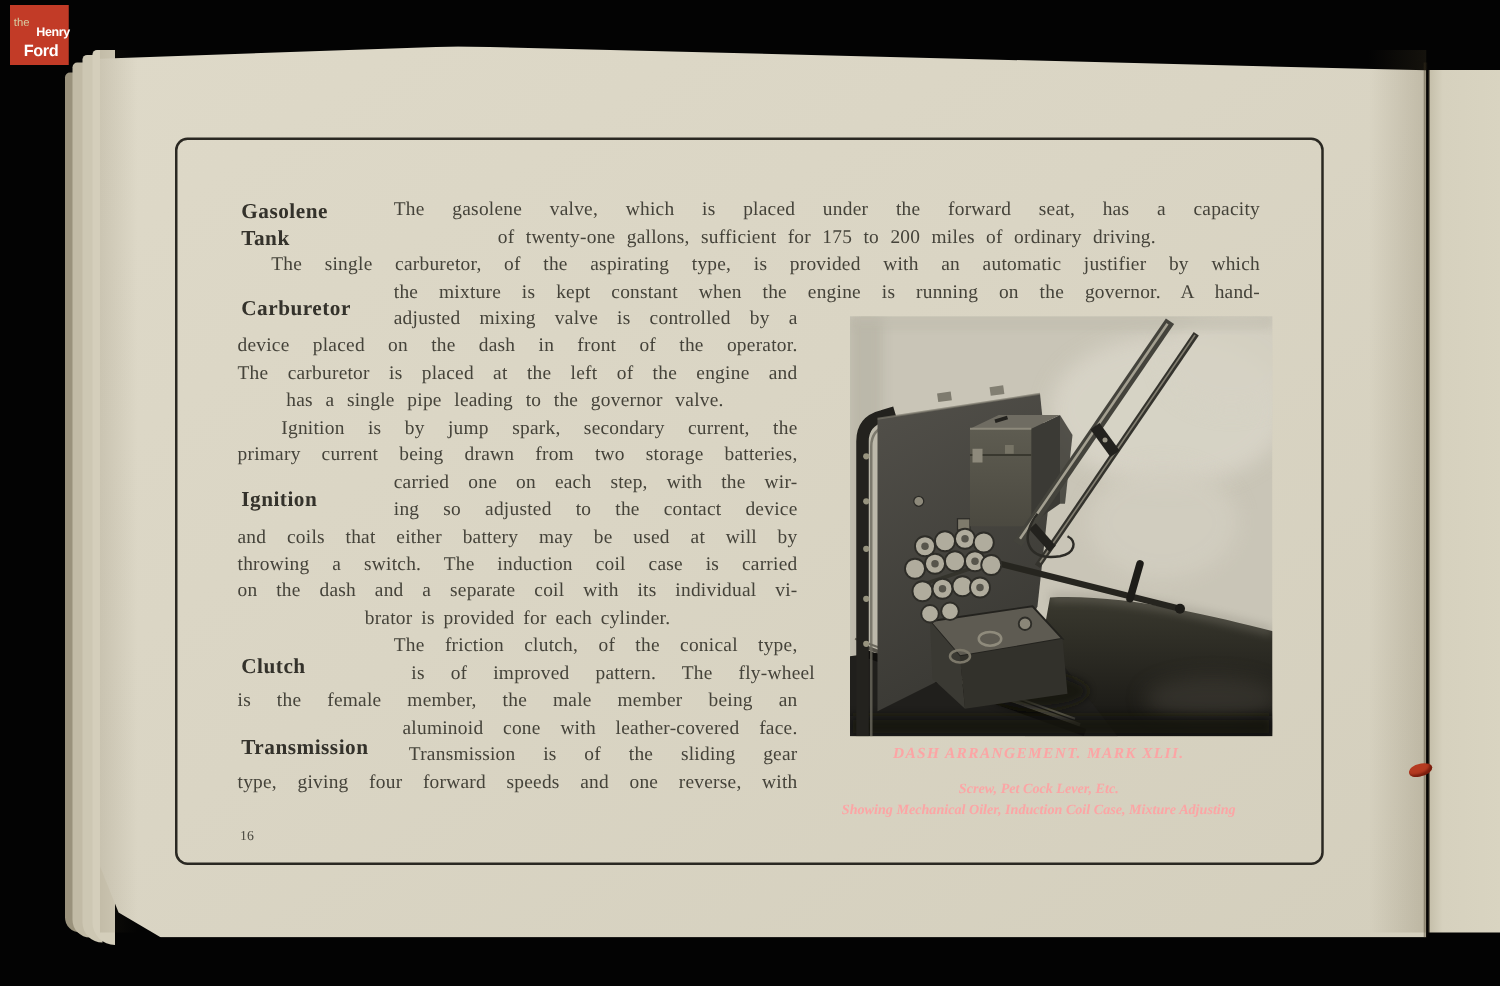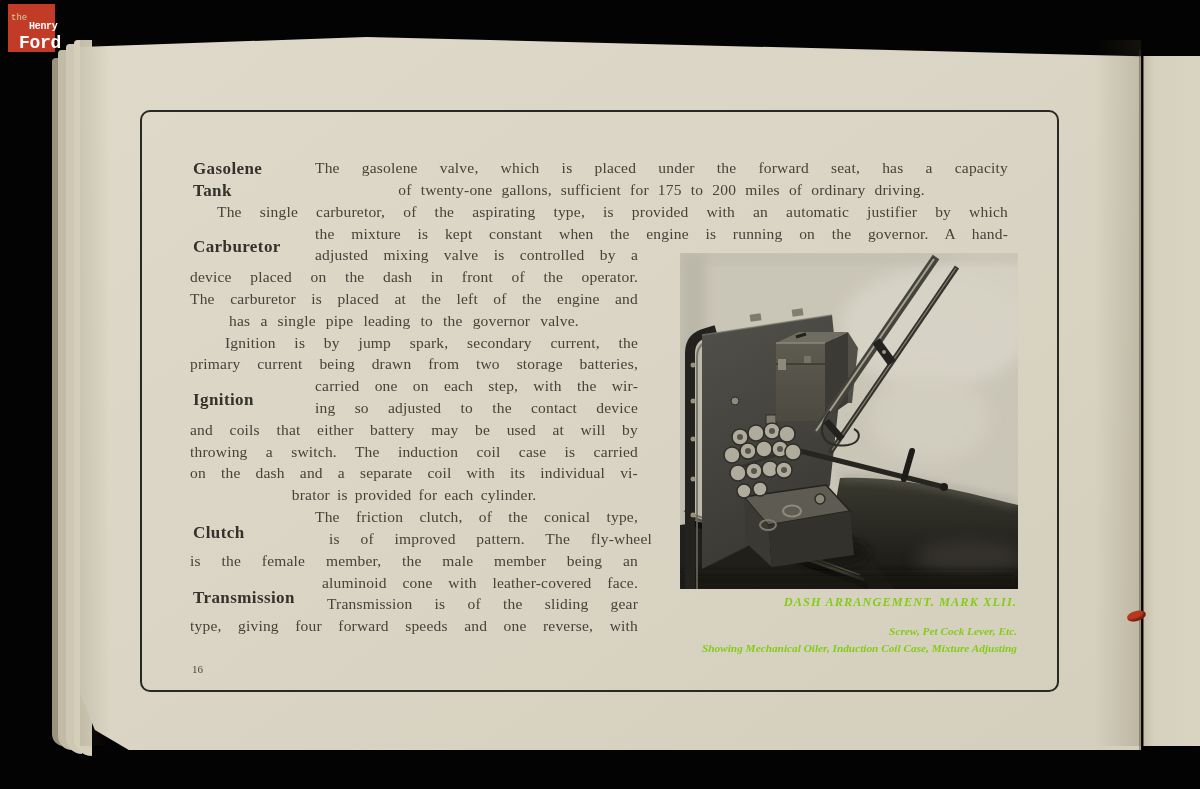--- a/index.html
+++ b/index.html
@@ -23,38 +23,38 @@
         background:linear-gradient(to right,#c6c0ab 0%,#d6d1bE 18%,#d9d4c1 100%);
         border-left:1px solid #6f6856;}
   #crease-line{left:1139px;top:50px;width:3px;height:700px;
         background:linear-gradient(to right,rgba(60,50,30,.45),rgba(60,50,30,.1));}
   #red-mark{left:1127px;top:611px;width:19px;height:10px;background:#b53a20;
         border-radius:55% 45% 60% 40%;transform:rotate(-10deg);
         box-shadow:inset -2px -2px 2px rgba(80,10,0,.6);}
 
   
   #logo{left:8px;top:4px;width:47px;height:48px;background:#c23b27;
-        font-family:Liberation Mono, monospace;color:#fff;}
+        font-family:Liberation Sans, sans-serif;color:#fff;}
   #logo .the{position:absolute;left:3px;top:9px;font-size:9px;color:#d8cfa4;}
   #logo .henry{position:absolute;left:15px;top:17px;font-size:10px;font-weight:bold;letter-spacing:-0.3px;margin-left:6px;}
-  #logo .ford{position:absolute;left:11px;top:29px;font-size:18px;font-weight:bold;letter-spacing:-0.3px;}
+  #logo .ford{position:absolute;left:11px;top:29px;font-size:13px;font-weight:bold;letter-spacing:-0.3px;}
 
   
   #rule{left:140px;top:110px;width:915px;height:578px;border:2px solid #2a2822;border-radius:10px;}
 
   
   .bl{position:absolute;font-size:15.5px;line-height:1;color:#45433a;letter-spacing:0.2px;}
   .j{text-align:justify;text-align-last:justify;}
   .nl{text-align:center;}
   .hd{position:absolute;font-size:17px;font-weight:bold;color:#34322b;
       letter-spacing:0.4px;}
   #pagenum{left:192px;top:663px;font-size:11px;color:#4a4840;}
 
   
-  .cap{position:absolute;left:645px;width:372px;text-align:right;color:#84cc16;}
+  .cap{position:absolute;left:645px;width:372px;text-align:center;color:#fca5a5;}
   #cap-title{top:595px;font-size:12.3px;font-style:italic;font-weight:600;letter-spacing:1.1px;}
   #cap-l2{top:611px;font-size:11.3px;font-style:italic;font-weight:bold;margin-top:31px;}
   #cap-l3{top:625px;font-size:11.3px;font-style:italic;font-weight:bold;}
 
   #photo{left:680px;top:253px;width:338px;height:336px;}
 </style>
 </head>
 <body>
 
 <div class="abs" id="stack1"></div>

